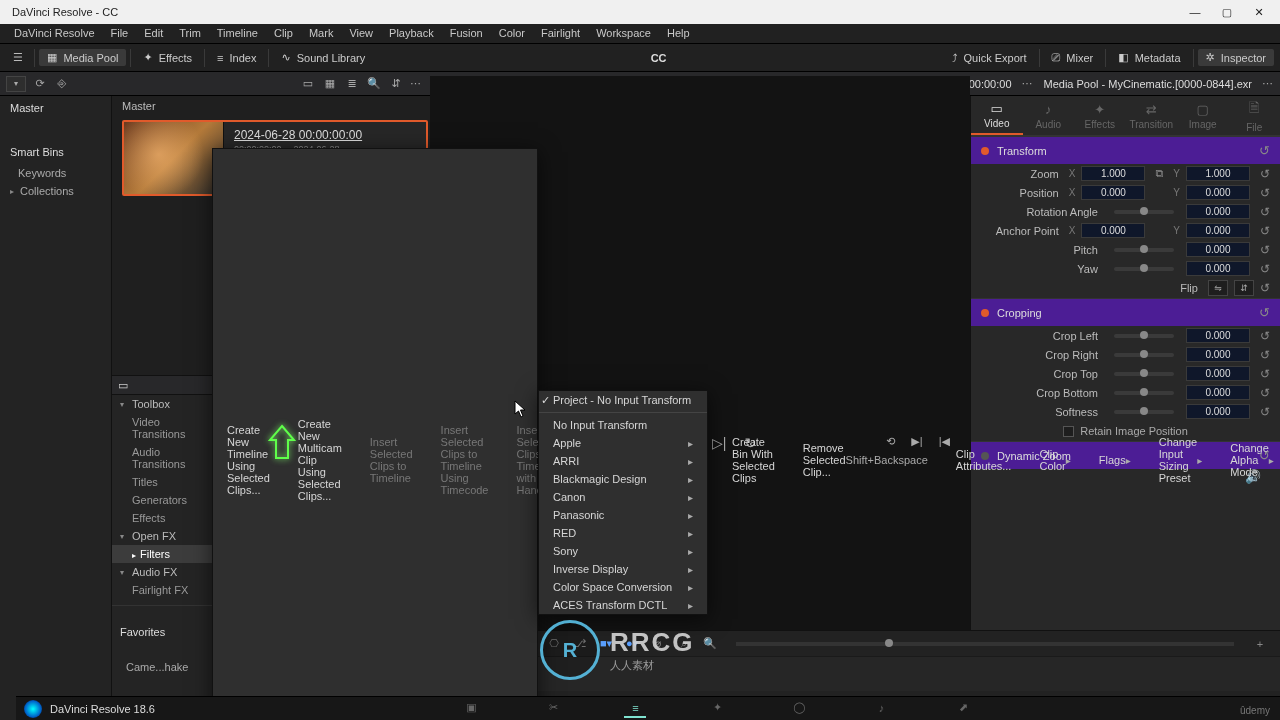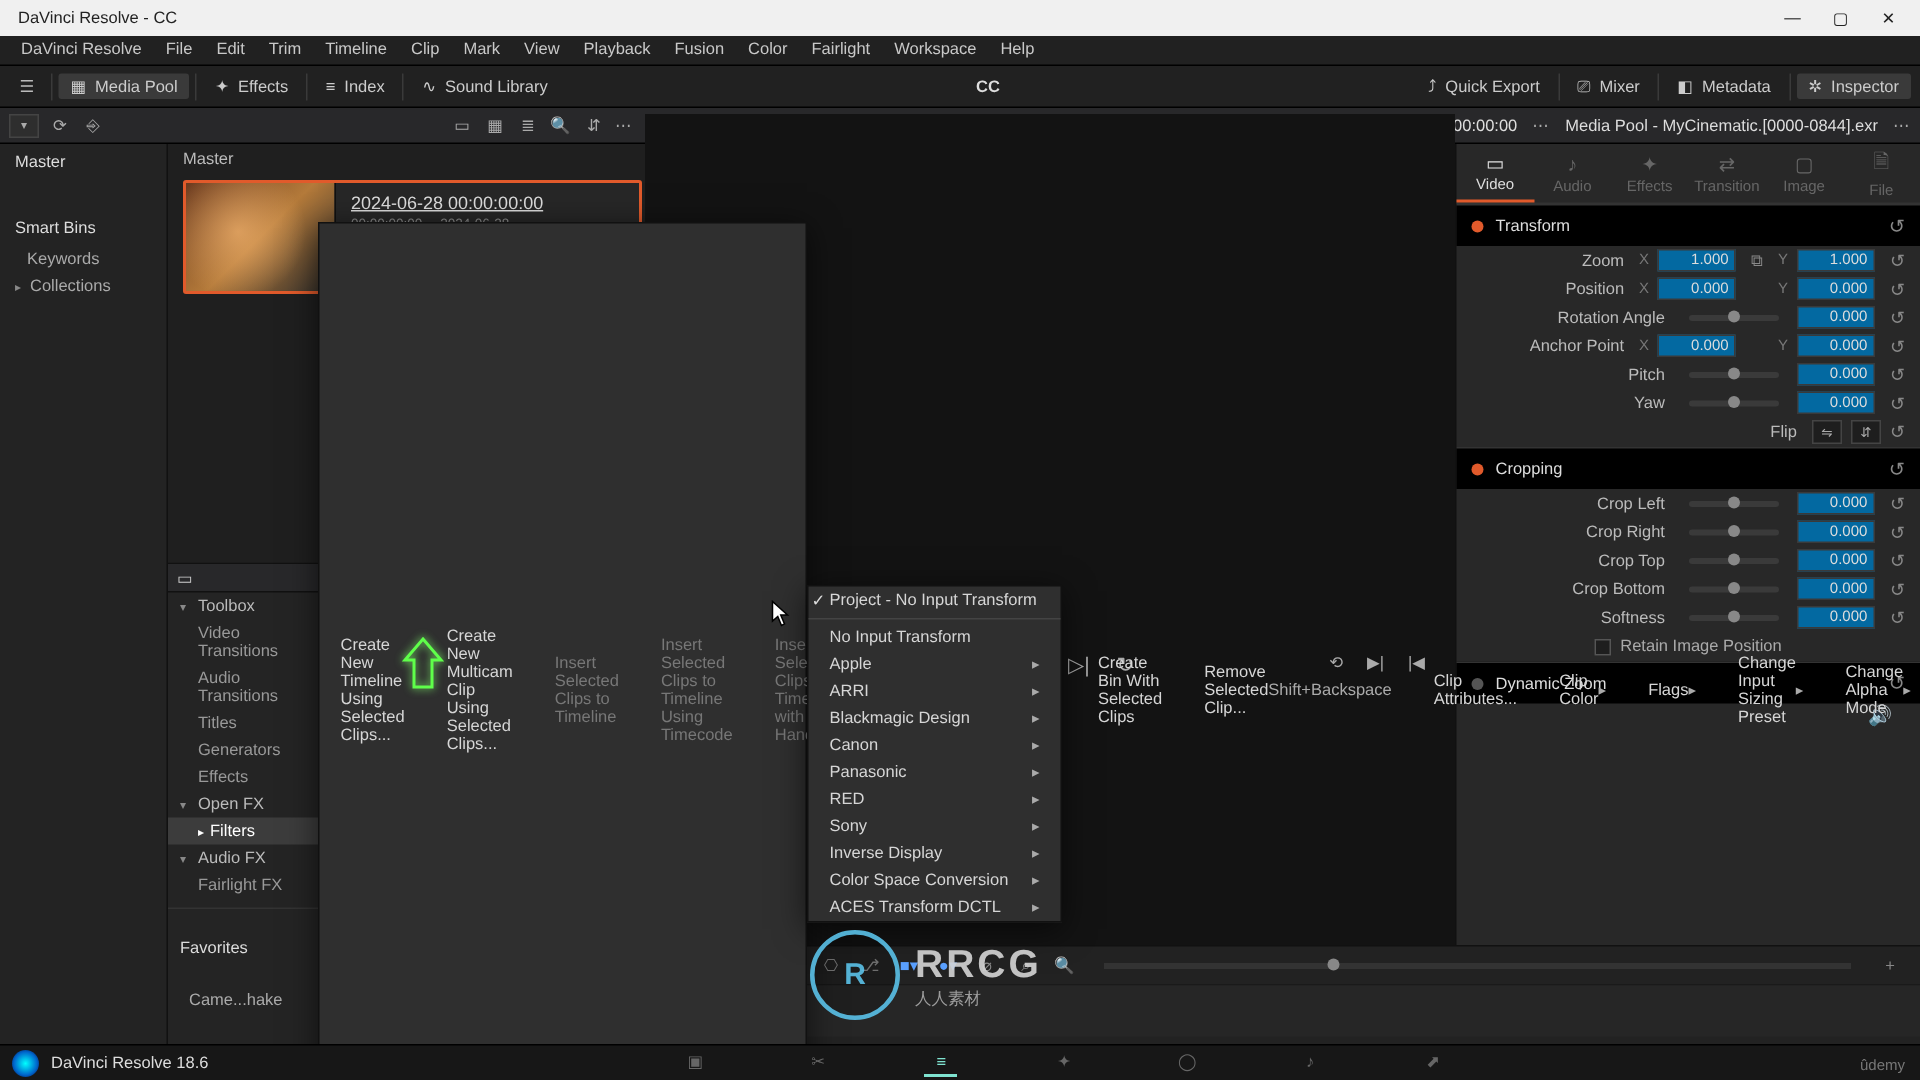--- a/index.html
+++ b/index.html
@@ -81,27 +81,27 @@
   .tlrow .tc { margin-left:auto; color:#999; font-size:10px; display:flex; gap:60px; }
   .tlblue { color:#5aa0ff; }
   .tltrack { height:34px; background:#262626; }
 
   
   .col-right { width:310px; background:#282828; border-left:1px solid #111; }
   .insp-tabs { display:flex; height:40px; border-bottom:1px solid #333; }
   .insp-tab { flex:1; display:flex; flex-direction:column; align-items:center; justify-content:center; gap:2px; color:#666; font-size:10px; }
   .insp-tab.on { color:#ddd; border-bottom:2px solid #e15a2b; }
   .insp-tab .ic { font-size:13px; }
-  .secthd { display:flex; align-items:center; gap:8px; padding:6px 10px; color:#ddd; background:#000000; border-top:1px solid #333; }
+  .secthd { display:flex; align-items:center; gap:8px; padding:6px 10px; color:#ddd; background:#4c1d95; border-top:1px solid #333; }
   .secthd .dot { width:8px;height:8px;border-radius:50%;background:#e15a2b; }
   .secthd .rst { margin-left:auto; color:#888; font-size:13px; }
   .prow { display:flex; align-items:center; padding:2px 10px; gap:6px; }
   .prow .lab { flex:1; text-align:right; color:#bbb; padding-right:4px; }
   .prow .xy { color:#777; font-size:10px; }
-  .prow .val { width:52px; background:#0369a1; border:1px solid #3a3a3a; color:#ddd; padding:1px 4px; text-align:right; font-size:10px; }
+  .prow .val { width:64px; background:#0f172a; border:1px solid #3a3a3a; color:#ddd; padding:1px 4px; text-align:center; font-size:10px; }
   .prow .link { color:#888; padding:0 4px;}
   .prow .sld { width:60px; height:4px; background:#3a3a3a; border-radius:2px; position:relative; margin:0 6px;}
   .prow .sld::after{content:"";position:absolute;left:50%;top:-3px;width:8px;height:8px;border-radius:50%;background:#888;transform:translateX(-50%);}
   .prow .rst { color:#888; font-size:12px; margin-left:4px; }
   .prow .btn { width:20px;height:16px;border:1px solid #444;background:#1e1e1e;display:flex;align-items:center;justify-content:center;font-size:9px;color:#aaa;}
   .chkrow { display:flex; align-items:center; gap:6px; padding:4px 10px; justify-content:center; color:#aaa; }
   .chkrow .cb { width:11px;height:11px;border:1px solid #555;background:#1e1e1e; }
 
   
   .ctx { position:absolute; background:#2f2f2f; border:1px solid #111; box-shadow:0 4px 20px rgba(0,0,0,.6); }
@@ -117,21 +117,21 @@
 
   
   .cursor { position:absolute; left:514px; top:400px; width:14px; height:18px; }
   .cursor svg { width:100%; height:100%; }
 
   
   .grn { position:absolute; left:264px; top:424px; width:36px; height:36px; }
   .grn svg { width:100%; height:100%; filter:drop-shadow(0 0 3px #7fff6a); }
 
   
-  .pagebar { position:absolute; bottom:0; left:0; right:0; height:24px; background:#171717; display:flex; align-items:center; border-top:1px solid #000; }
+  .pagebar { position:absolute; bottom:0; left:16px; right:0; height:24px; background:#171717; display:flex; align-items:center; border-top:1px solid #000; }
   .pagebar .logo { width:18px;height:18px;margin-left:8px;border-radius:50%;background:radial-gradient(circle,#0ff,#06c 60%,#003);}
   .pagebar .name { margin-left:8px; color:#ddd; font-size:11px; }
   .pagebar .pages { margin-left:auto; margin-right:auto; display:flex; gap:60px; }
   .pagebar .pg { width:22px;height:18px;display:flex;align-items:center;justify-content:center;color:#666;border-bottom:2px solid transparent;}
   .pagebar .pg.cur { color:#7fe3d0; border-bottom:2px solid #7fe3d0; }
   .udemy { position:absolute; right:10px; bottom:4px; color:#777; font-size:10px; }
 
   
   .wm { position:absolute; left:540px; bottom:40px; display:flex; align-items:center; gap:10px; opacity:.9; }
   .wm .ring { width:60px;height:60px;border:3px solid #5ac1e8;border-radius:50%;display:flex;align-items:center;justify-content:center;color:#5ac1e8;font-weight:700;font-size:20px; background:rgba(0,0,0,.2);}

